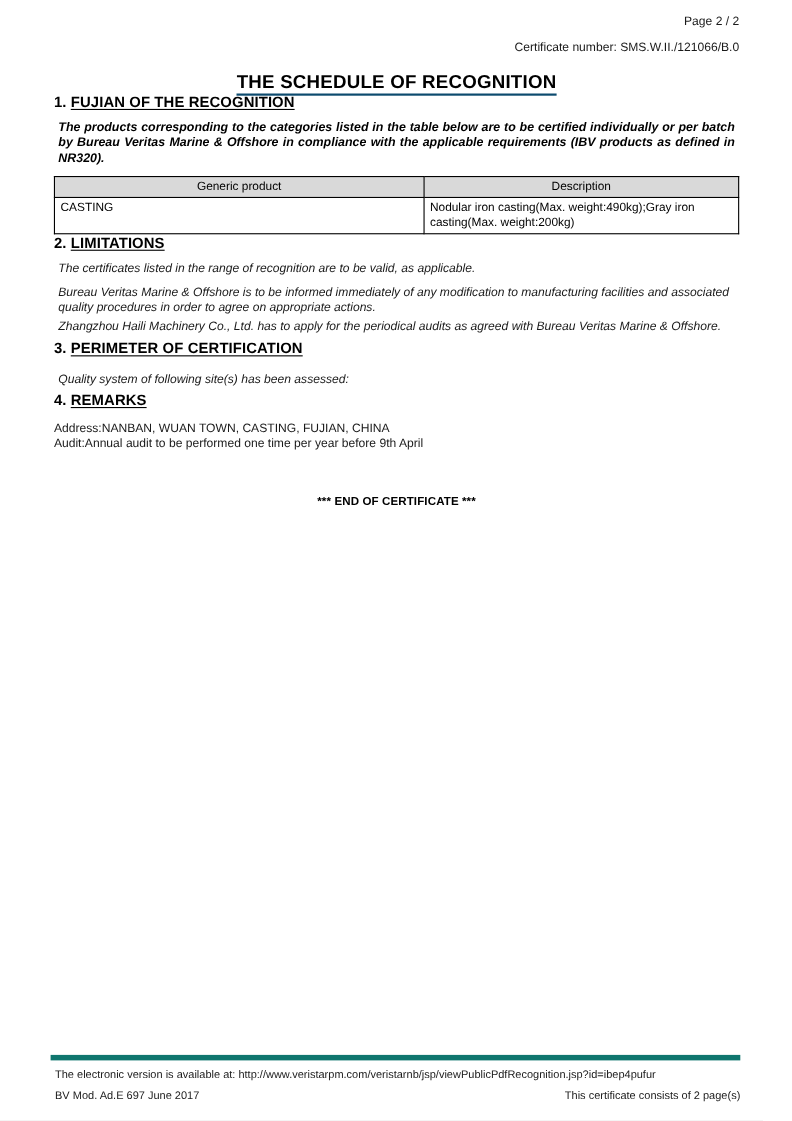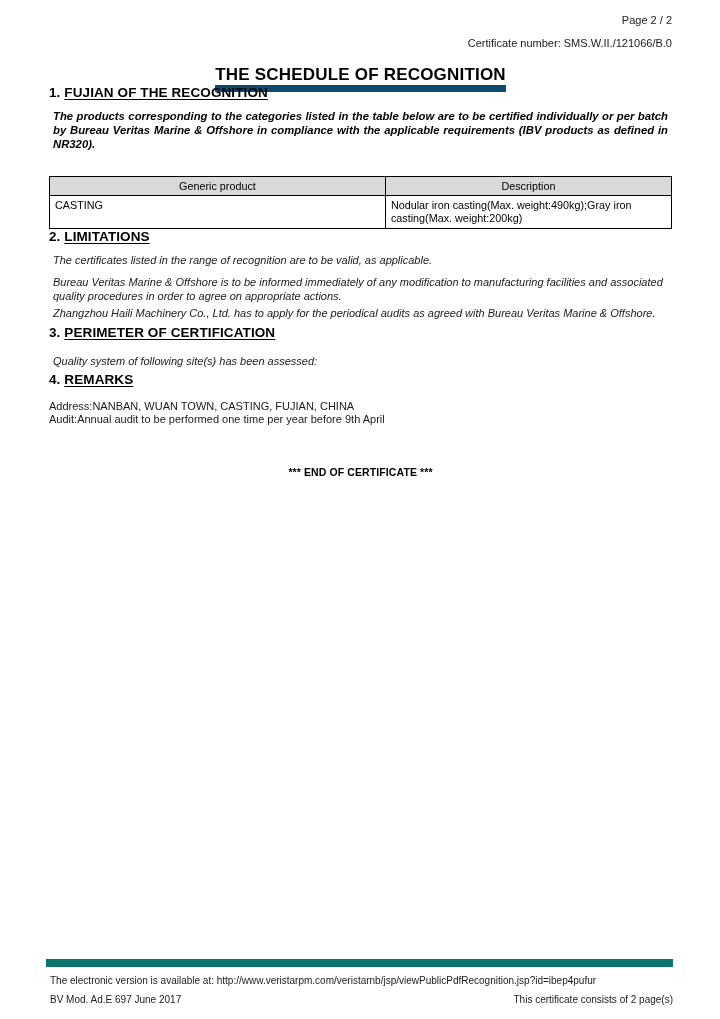--- a/index.html
+++ b/index.html
@@ -19,21 +19,21 @@
   .content { padding:14px 48px 0 49px; }
 
   .hdr-line { text-align:right; font-size:11px; line-height:13px; color:#1a1a1a; }
   .cert-line { margin-top:10px; }
 
   .doc-title {
     text-align:center; margin-top:15px;
     font-size:17px; font-weight:bold; line-height:20px;
     letter-spacing:0.2px;
   }
-  .doc-title span { border-bottom:7px solid #0c4a6e; padding-bottom:1px; }
+  .doc-title span { border-bottom:2px solid #0c4a6e; padding-bottom:1px; }
 
   h2.sec-head {
     margin:0; font-size:13.5px; font-weight:bold; line-height:16px;
     letter-spacing:0.1px;
   }
   h2.sec-head .ht { text-decoration:underline; text-underline-offset:2px; }
   .mt-s1 { margin-top:39px; }
   .mt-s2 { margin-top:19px; }
   .mt-s3 { margin-top:26px; }
   .mt-s4 { margin-top:36px; }
@@ -46,21 +46,21 @@
     font-weight:bold; color:#000 !important;
     font-size:11.3px !important; line-height:13.9px !important;
     text-align:justify;
   }
   .p-gap9 { margin-top:9px !important; }
   .p-gap12 { margin-top:12px !important; }
   .p-gap14 { margin-top:14px !important; }
   .p-gap4 { margin-top:4px !important; }
 
   table.products {
-    margin-top:24px;
+    margin-top:8px;
     width:100%;
     border-collapse:collapse;
     table-layout:fixed;
   }
   table.products th, table.products td {
     border:1px solid #000;
     font-size:10.8px;
     line-height:13px;
     vertical-align:top;
   }
@@ -80,21 +80,21 @@
 
   .end-marker {
     margin-top:40px;
     text-align:center;
     font-size:10.5px; font-weight:bold; letter-spacing:0.1px;
   }
 
   .footer {
     position:absolute;
     left:46px; top:959px; width:627px;
-    border-top:8px solid #0f766e;
+    border-top:5px solid #0f766e;
     font-size:10px; color:#1a1a1a;
   }
   .footer .eversion { margin:8px 0 0 4px; line-height:12px; }
   .footer .bottom-row {
     display:flex; justify-content:space-between;
     margin:7px 0 0 4px; line-height:12px;
   }
 </style>
 </head>
 <body>

